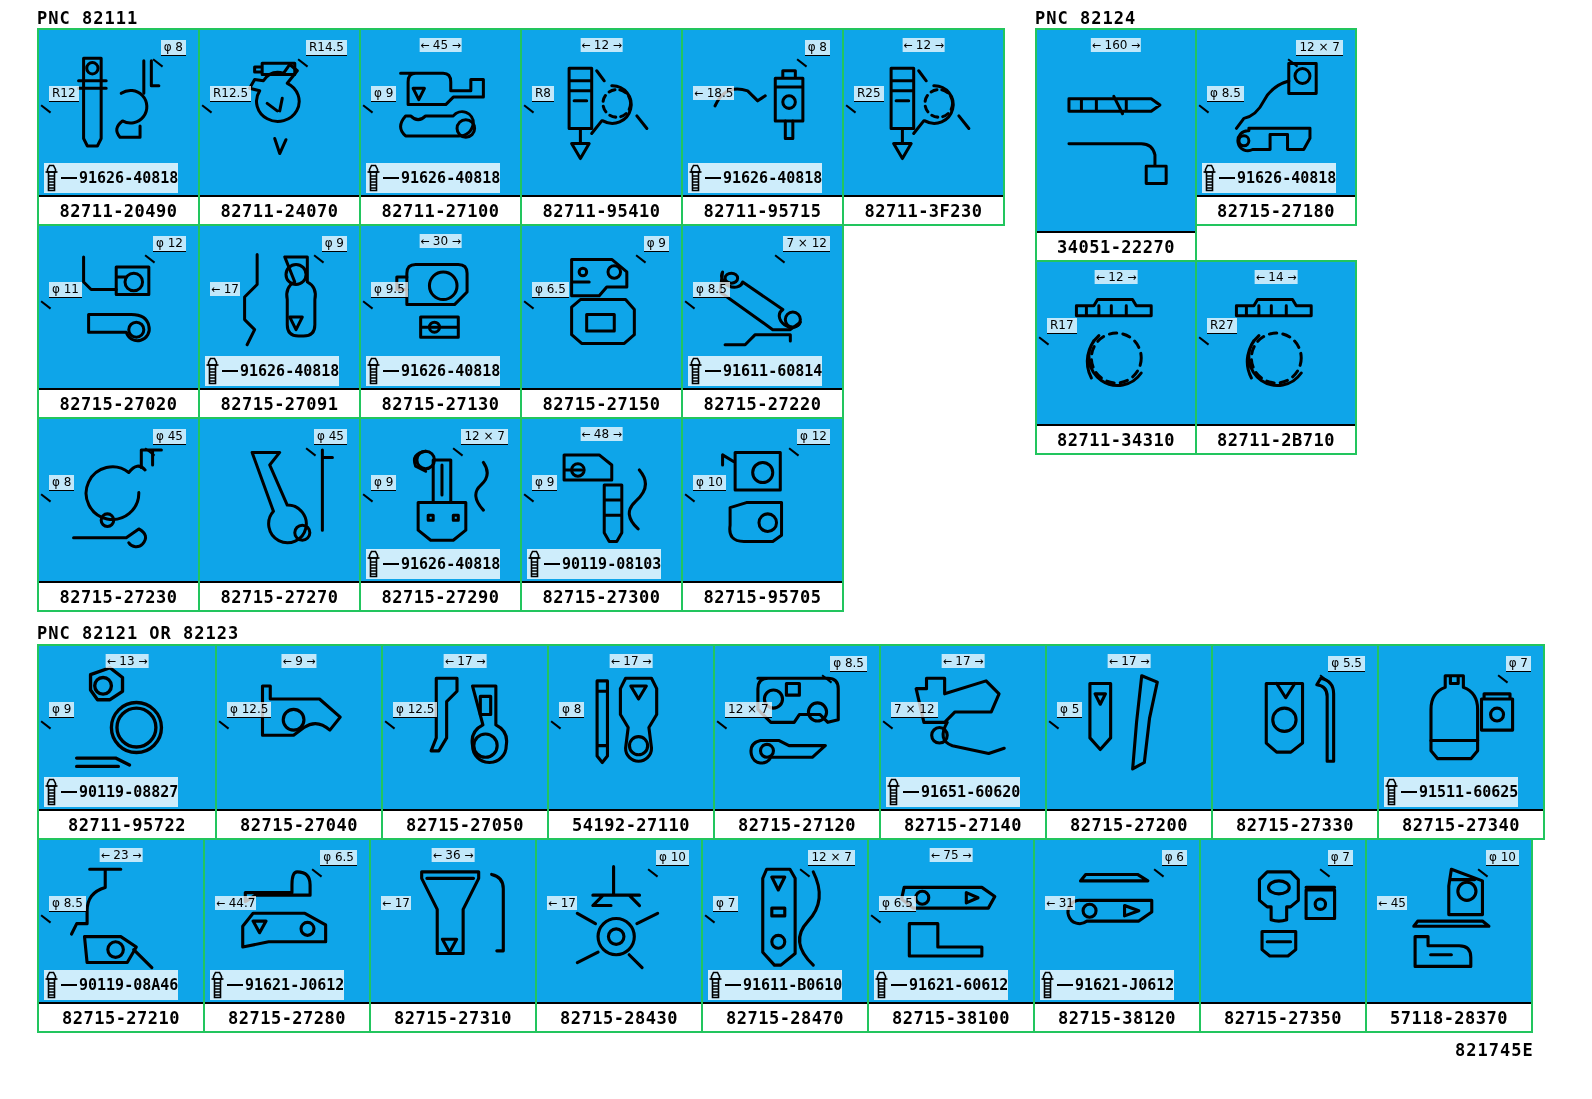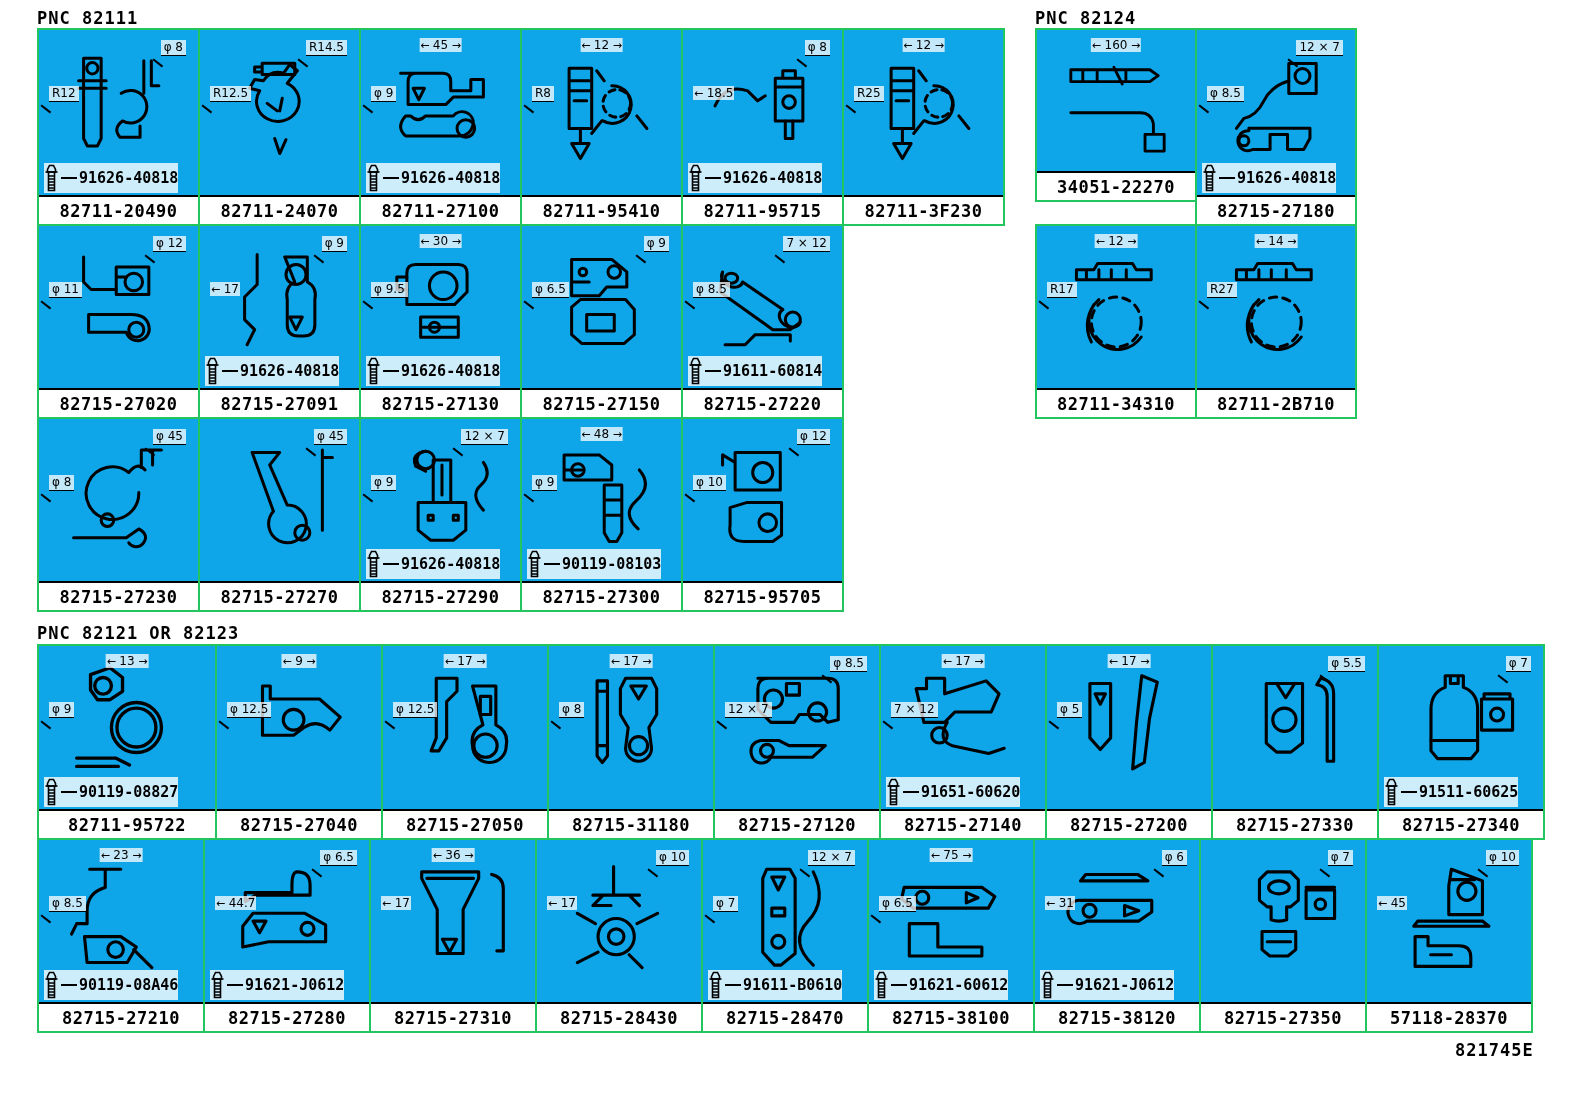--- a/index.html
+++ b/index.html
@@ -403,21 +403,21 @@
             </svg>
           </div>
           <div class="dim d0">φ 12</div>
           <div class="dim d1">φ 10</div>
           <div class="partbar">82715-95705</div>
         </div>
       </div>
     </div>
   <div class="grid" style="left:1035px;top:28px">
       <div class="grid-row">
-        <div class="cell" style="width: 162px; height: 174px;">
+        <div class="cell" style="width: 162px; height: 234px;">
           <div class="figwrap">
             <svg viewBox="0 0 100 100">
               <g fill="none" stroke="#000" stroke-width="2.4" stroke-linecap="round" stroke-linejoin="round">
                 <path d="M12 24h66l7 5-7 5h-66zM22 24v10M34 24v10M48 22l7 14M58 24v10"></path>
                 <path d="M12 60h58q9 0 11 9v8"></path>
                 <path d="M74 78h16v14h-16z"></path>
               </g>
             </svg>
           </div>
           <div class="dim d0 linear linear-tail">160</div>
@@ -551,21 +551,21 @@
               <g fill="none" stroke="#000" stroke-width="2.4" stroke-linecap="round" stroke-linejoin="round">
                 <path d="M24 14v58l4 5 4-5v-58zM24 22h8M24 64h8"></path>
                 <path d="M46 12h20l4 8v20l-6 10 2 16a10 10 0 1 1-20 0l2-16-6-10v-20z"></path>
                 <path d="M50 18h12l-6 10z"></path>
                 <circle cx="56" cy="64" r="7"></circle>
               </g>
             </svg>
           </div>
           <div class="dim d0 linear linear-tail">17</div>
           <div class="dim d1">φ 8</div>
-          <div class="partbar">82715-31180</div>
+          <div class="partbar">54192-27110</div>
         </div>
         <div class="cell" style="width: 168px; height: 196px;">
           <div class="figwrap">
             <svg viewBox="0 0 100 100">
               <g fill="none" stroke="#000" stroke-width="2.4" stroke-linecap="round" stroke-linejoin="round">
                 <path d="M20 12h54q8 0 8 8v24l-8 2-6-6h-16l-4 6h-18l-10-10v-16q0-8 8-8z"></path>
                 <path d="M42 16h10v9h-10z"></path>
                 <circle cx="32" cy="28" r="7"></circle>
                 <circle cx="66" cy="38" r="7"></circle>
                 <path d="M22 60q-9 2-7 11a8 8 0 0 0 15 2h32l10-9h-28l-8-4z"></path>

